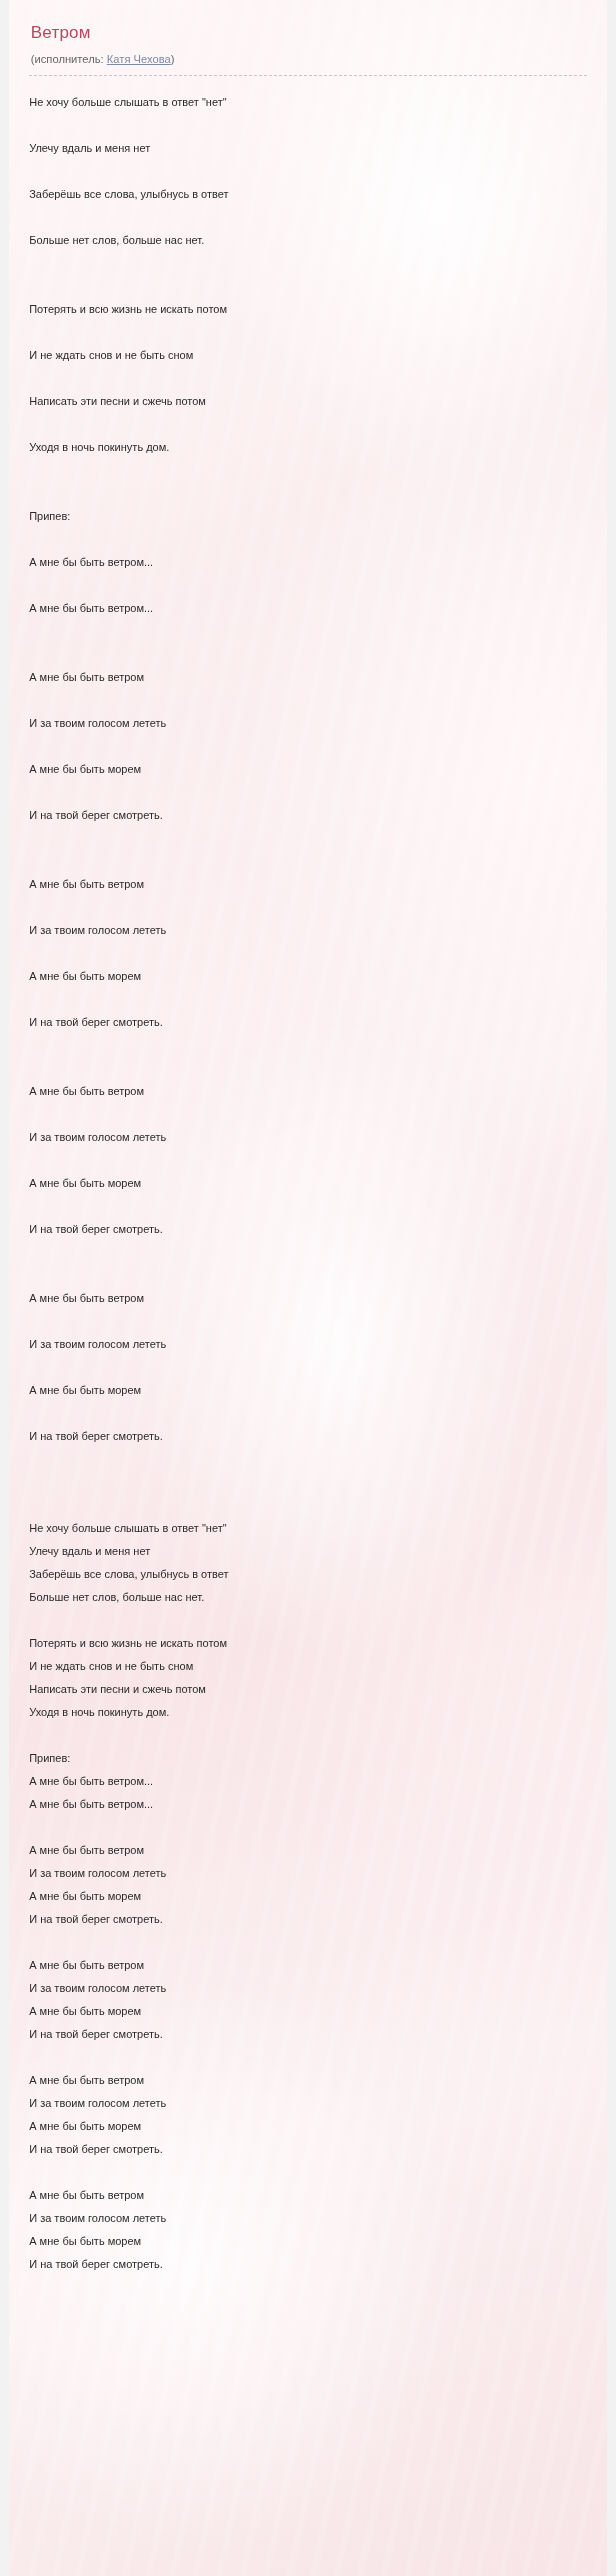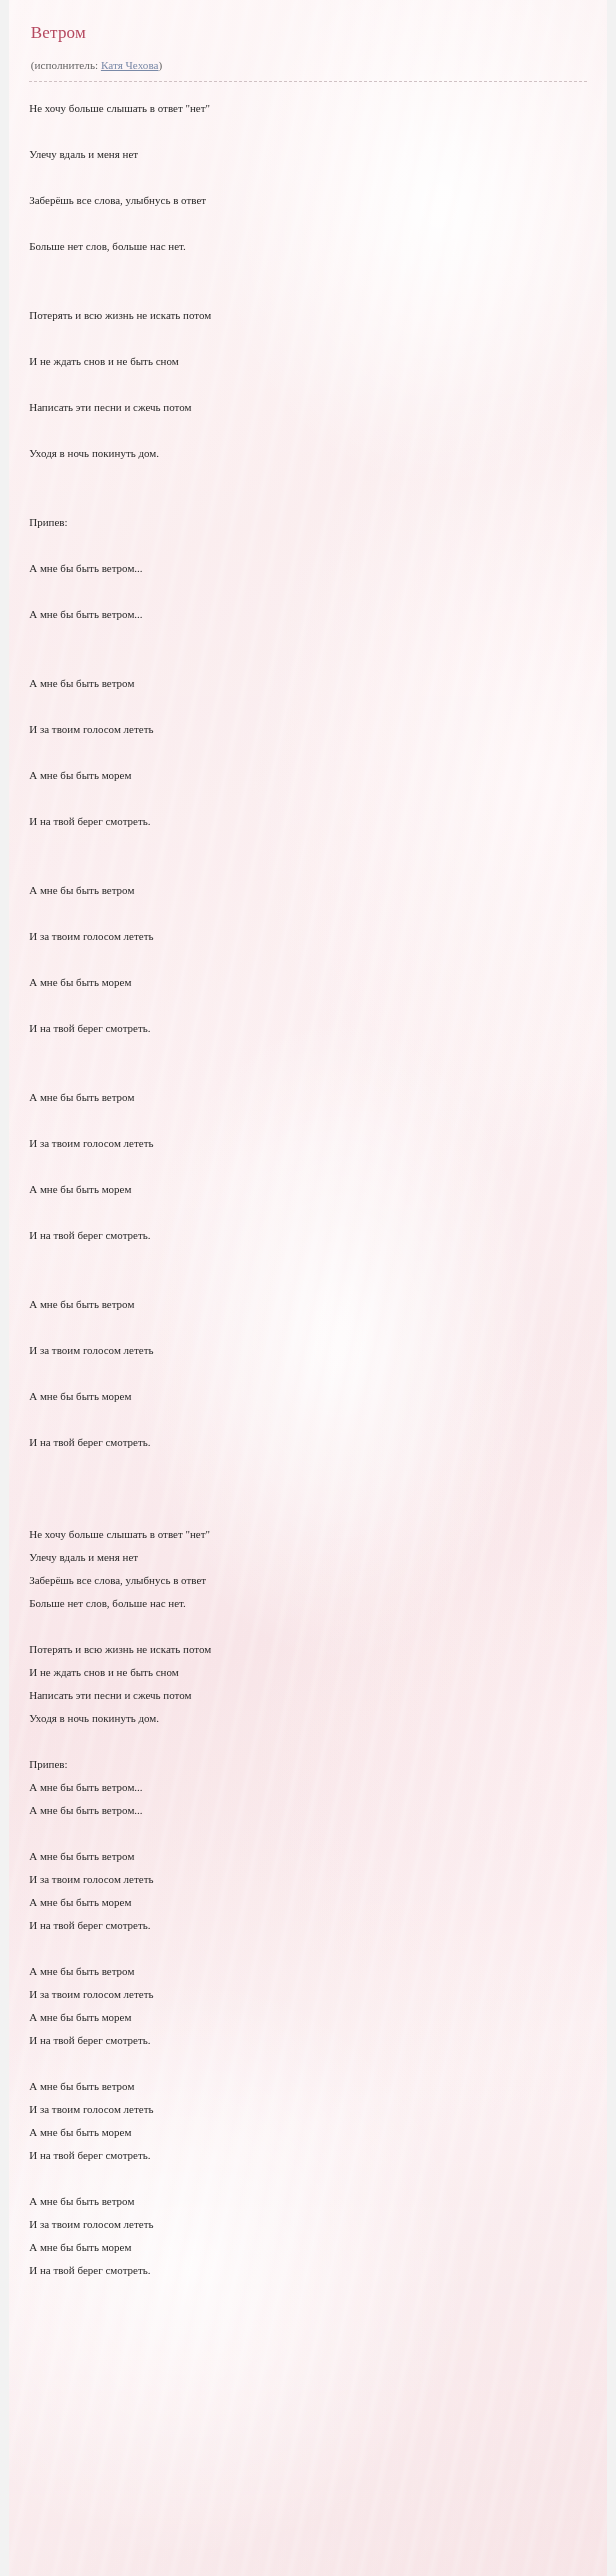--- a/index.html
+++ b/index.html
@@ -14,21 +14,20 @@
     overflow: hidden;
   }
 
   
   .page {
     position: relative;
     width: 616px;
     height: 2576px;
     background: #ffffff;
     overflow: hidden;
-    font-family: Liberation Serif, serif;
   }
 
   
   .gutter {
     position: absolute;
     top: 0;
     bottom: 0;
     width: 9.2px;
     background: #f2f2f2;
   }
@@ -84,21 +83,21 @@
   }
   .song-title {
     color: #b5485f;
     font-size: 17px;
     line-height: 20px;
     font-weight: normal;
     margin: 0;
     letter-spacing: 0.2px;
   }
   .artist-line {
-    margin-top: 15px;
+    margin-top: 9px;
     font-size: 11.2px;
     color: #666666;
     line-height: 14px;
   }
   .artist-line .artist-link {
     color: #7a8aa8;
     text-decoration: underline;
   }
   .divider {
     position: relative;

